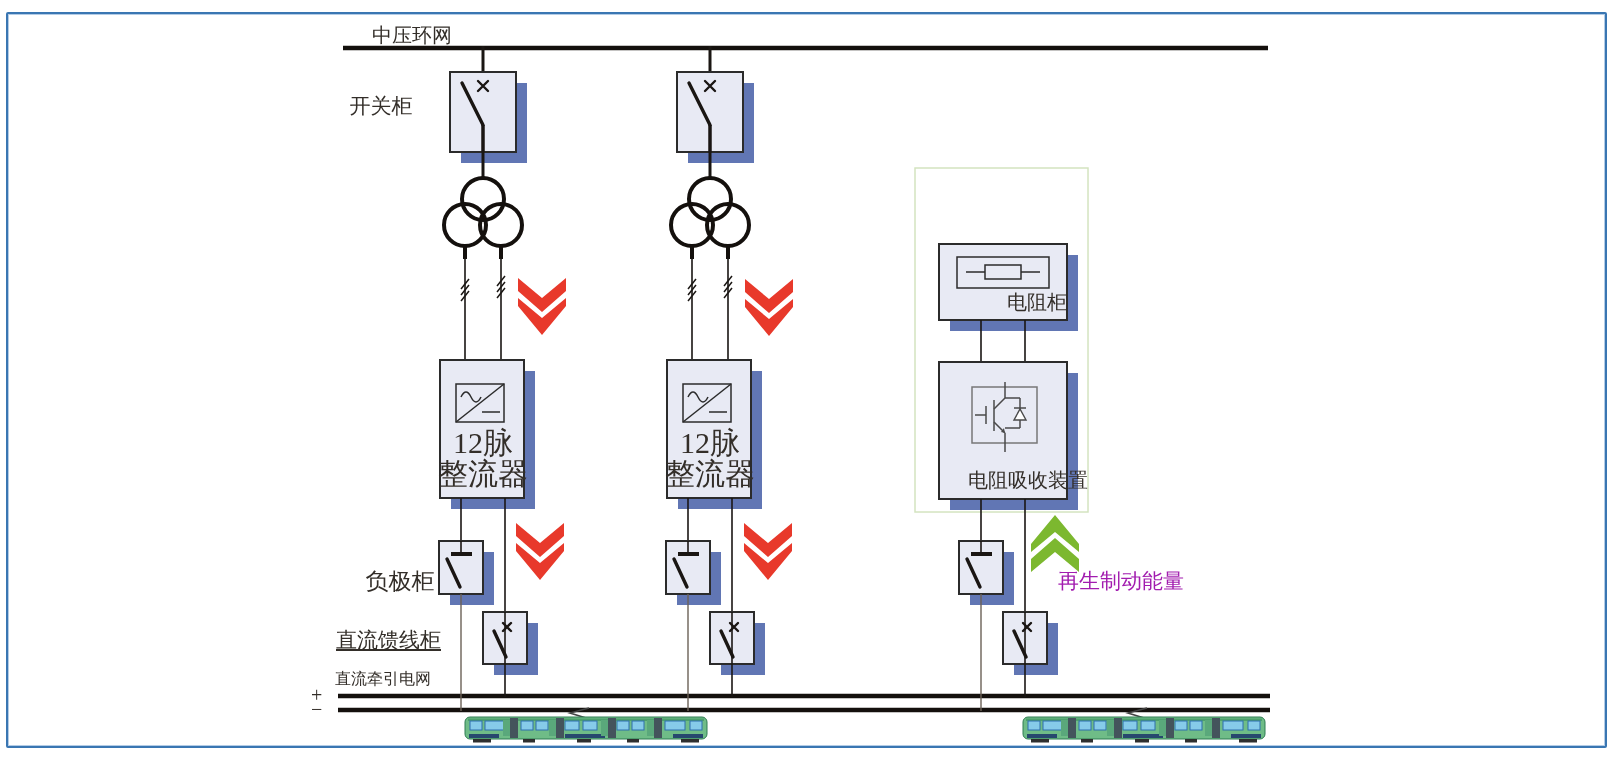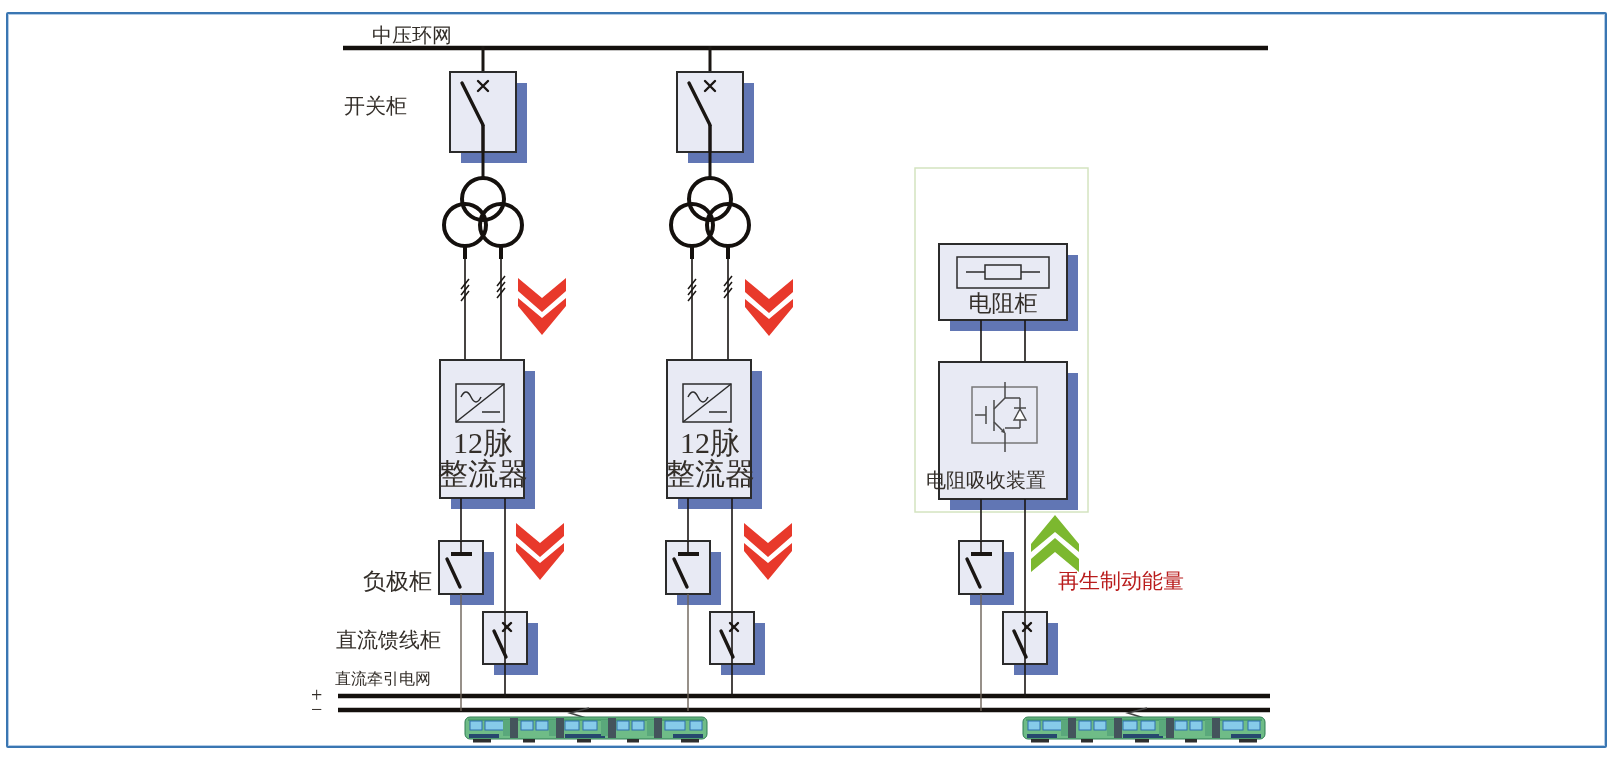--- a/index.html
+++ b/index.html
@@ -8,33 +8,33 @@
     font-family:"Liberation Serif","DejaVu Serif",serif;color:#332e29;
   }
   #frame{
     position:absolute;left:6px;top:12px;width:1597px;height:732px;
     border:2px solid #3a76b2;box-shadow:inset 0 0 0 1px #b3cce6;border-radius:2px;
     pointer-events:none;
   }
   svg{position:absolute;left:0;top:0;}
   .lbl{position:absolute;line-height:1.15;white-space:nowrap;}
   .lbl.center{text-align:center;white-space:normal;}
-  .lbl.right{text-align:left;}
+  .lbl.right{text-align:center;}
   .cab{fill:#e8eaf4;stroke:#2b2b2b;stroke-width:2;}
   .shadow{fill:#6176b4;stroke:none;}
   .wire{stroke:#1a1613;stroke-width:1.6;fill:none;}
   .wire-thick{stroke:#1a1613;stroke-width:3;fill:none;}
   .bus{stroke:#14100d;stroke-width:4.6;fill:none;}
   .sym{stroke:#2b2b2b;stroke-width:1.5;fill:none;}
   .blade{stroke:#1a1613;stroke-width:3.4;fill:none;stroke-linecap:round;}
   .xmark{stroke:#1a1613;stroke-width:2.4;fill:none;stroke-linecap:round;}
   .gray-wire{stroke:#6b6157;stroke-width:1.4;fill:none;}
   .igbt{stroke:#4a4a4a;stroke-width:1.5;fill:none;}
   .rect-label{font-size:30px;line-height:31px;}
-  .teal{color:#b91c1c;}
+  .teal{color:#a21caf;}
 </style>
 </head>
 <body>
 
 <div id="canvas">
 
   <svg width="1620" height="757" viewBox="0 0 1620 757">
     <defs>
 
       <g id="cab-switch">
@@ -220,28 +220,28 @@
     <div>整流器</div>
   </div>
 
   <div class="lbl center rect-label" style="left:660px;top:427px;width:100px;">
     <div>12脉</div>
     <div>整流器</div>
   </div>
 
   <div class="lbl right" style="left:363px;top:569px;width:74px;font-size:23px;">负极柜</div>
 
-  <div class="lbl" style="left:336px;top:628px;font-size:21px;">直流馈线柜</div>
+  <div class="lbl" style="left:336px;top:628px;font-size:21px;text-decoration:underline;">直流馈线柜</div>
 
   <div class="lbl" style="left:335px;top:670px;font-size:16px;">直流牵引电网</div>
 
   <div class="lbl" style="left:311px;top:684px;font-size:20px;">+</div>
 
   <div class="lbl" style="left:311px;top:698px;font-size:20px;">−</div>
 
-  <div class="lbl center" style="left:953px;top:291px;width:100px;font-size:23px;">电阻柜</div>
-
-  <div class="lbl center" style="left:924px;top:469px;width:124px;font-size:20px;">电阻吸收装置</div>
+  <div class="lbl center" style="left:987px;top:291px;width:100px;font-size:20px;">电阻柜</div>
+
+  <div class="lbl center" style="left:966px;top:469px;width:124px;font-size:20px;">电阻吸收装置</div>
 
   <div class="lbl teal" style="left:1058px;top:569px;font-size:21px;">再生制动能量</div>
 
   <div id="frame"></div>
 </div>
 
 </body></html>

